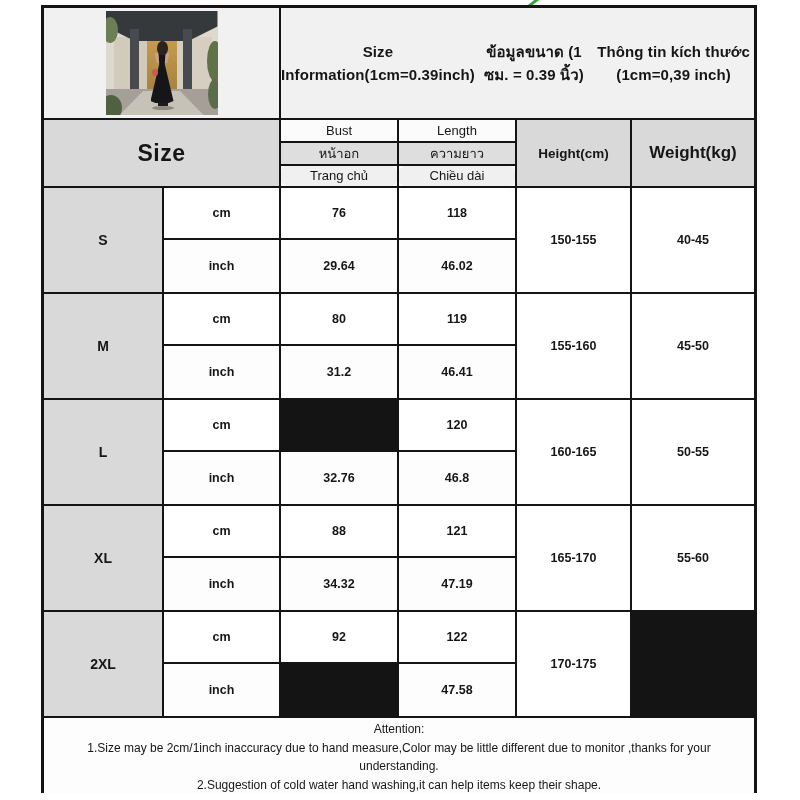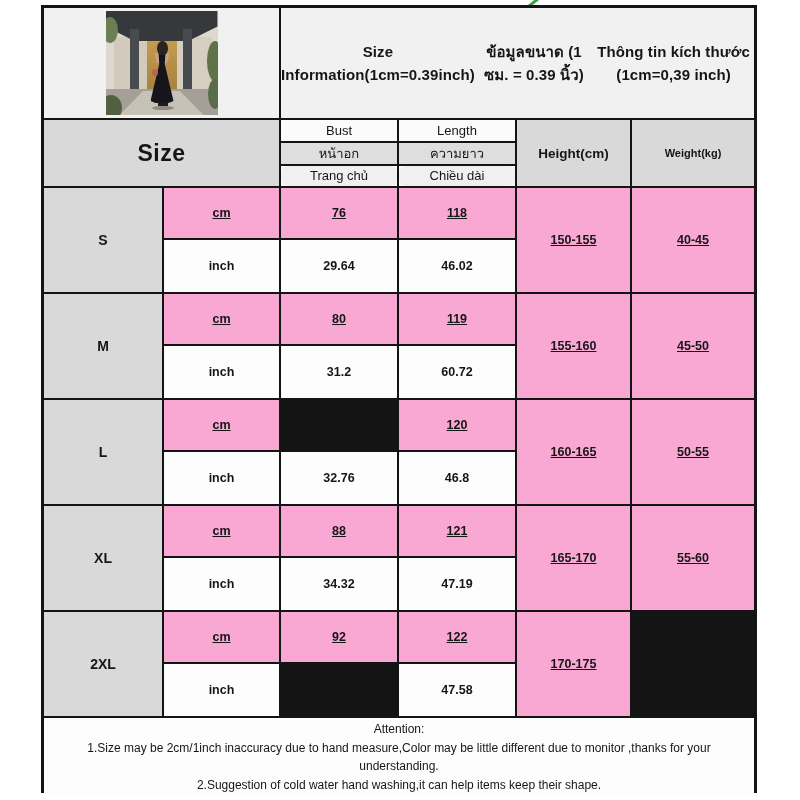--- a/index.html
+++ b/index.html
@@ -20,34 +20,34 @@
     grid-template-columns:118px 115px 116px 116px 113px 1fr;
     grid-template-rows:110px 66px repeat(5, 50px 52px) 1fr;
     gap:2px;
   }
 
   .c { display:flex; align-items:center; justify-content:center;
        font-weight:700; text-align:center; }
 
   .bg-title  { background:#f1f1f1; }
   .bg-gray   { background:#d9d9d9; }
-  .bg-light  { background:#f9a8d4;text-decoration:underline; }
+  .bg-light  { background:#ffffff; }
   .bg-white  { background:#fdfdfd; }
 
   
   .photo-cell { grid-row:1; grid-column:1/3; }
   .title-cell { grid-row:1; grid-column:3/7; flex-direction:row; }
   .title-cell .tl { font-size:15px; line-height:23px; letter-spacing:0.1px; }
 
   
   .size-head   { grid-row:2; grid-column:1/3; font-size:23px; letter-spacing:0.5px; }
   .bust-head   { grid-row:2; grid-column:3; }
   .length-head { grid-row:2; grid-column:4; }
   .height-head { grid-row:2; grid-column:5; font-size:13.5px; }
-  .weight-head { grid-row:2; grid-column:6; font-size:11px; }
+  .weight-head { grid-row:2; grid-column:6; font-size:17px; }
   .bands { display:flex; flex-direction:column; align-items:stretch;
            justify-content:stretch; padding:0; }
   .band  { flex:1; display:flex; align-items:center; justify-content:center;
            font-size:13px; border-bottom:2px solid #141414; }
   .band:last-child { border-bottom:none;border-radius:6px; }
   .band.b1 { background:#fbfbfb; }
   .band.b2 { background:#dedede; }
   .band.b3 { background:#f0f0f0; }
 
   
@@ -169,21 +169,21 @@
   <div class="c val bg-white" style="grid-row:4;grid-column:4">46.02</div>
 
   <div class="c sz bg-gray" style="grid-row:5/7;grid-column:1">M</div>
   <div class="c val bg-light" style="grid-row:5;grid-column:2">cm</div>
   <div class="c val bg-light" style="grid-row:5;grid-column:3">80</div>
   <div class="c val bg-light" style="grid-row:5;grid-column:4">119</div>
   <div class="c val bg-light" style="grid-row:5/7;grid-column:5">155-160</div>
   <div class="c val bg-light" style="grid-row:5/7;grid-column:6">45-50</div>
   <div class="c val bg-white" style="grid-row:6;grid-column:2">inch</div>
   <div class="c val bg-white" style="grid-row:6;grid-column:3">31.2</div>
-  <div class="c val bg-white" style="grid-row:6;grid-column:4">60.72</div>
+  <div class="c val bg-white" style="grid-row:6;grid-column:4">46.41</div>
 
   <div class="c sz bg-gray" style="grid-row:7/9;grid-column:1">L</div>
   <div class="c val bg-light" style="grid-row:7;grid-column:2">cm</div>
   <div class="c val bg-light" style="grid-row:7;grid-column:4">120</div>
   <div class="c val bg-light" style="grid-row:7/9;grid-column:5">160-165</div>
   <div class="c val bg-light" style="grid-row:7/9;grid-column:6">50-55</div>
   <div class="c val bg-white" style="grid-row:8;grid-column:2">inch</div>
   <div class="c val bg-white" style="grid-row:8;grid-column:3">32.76</div>
   <div class="c val bg-white" style="grid-row:8;grid-column:4">46.8</div>
 

